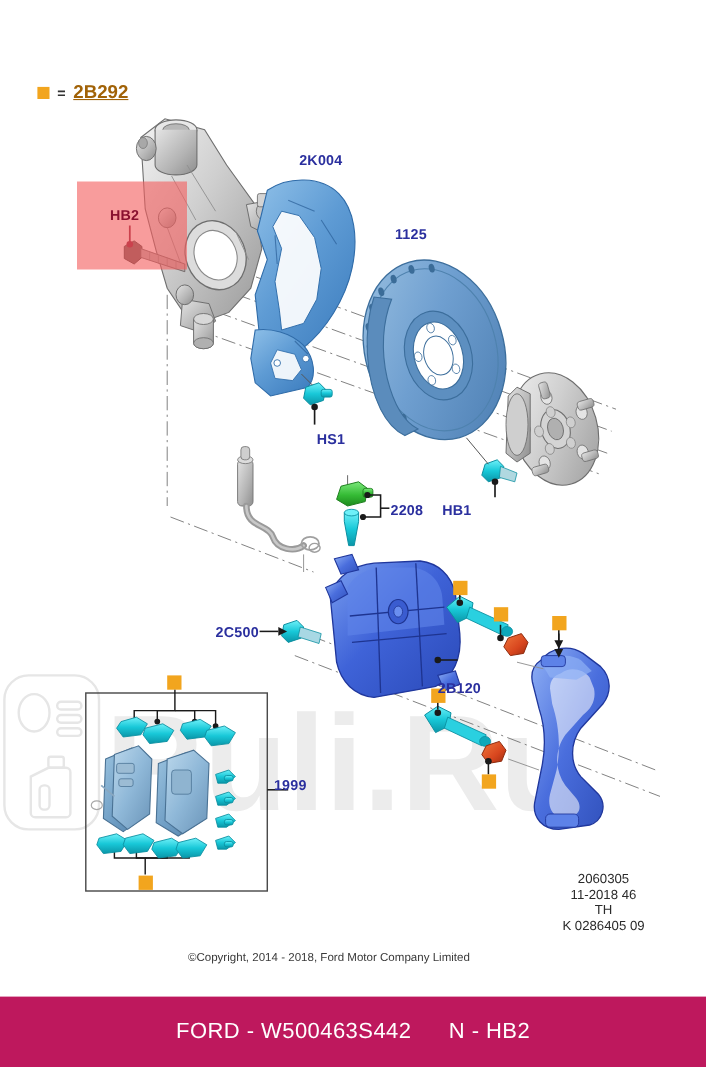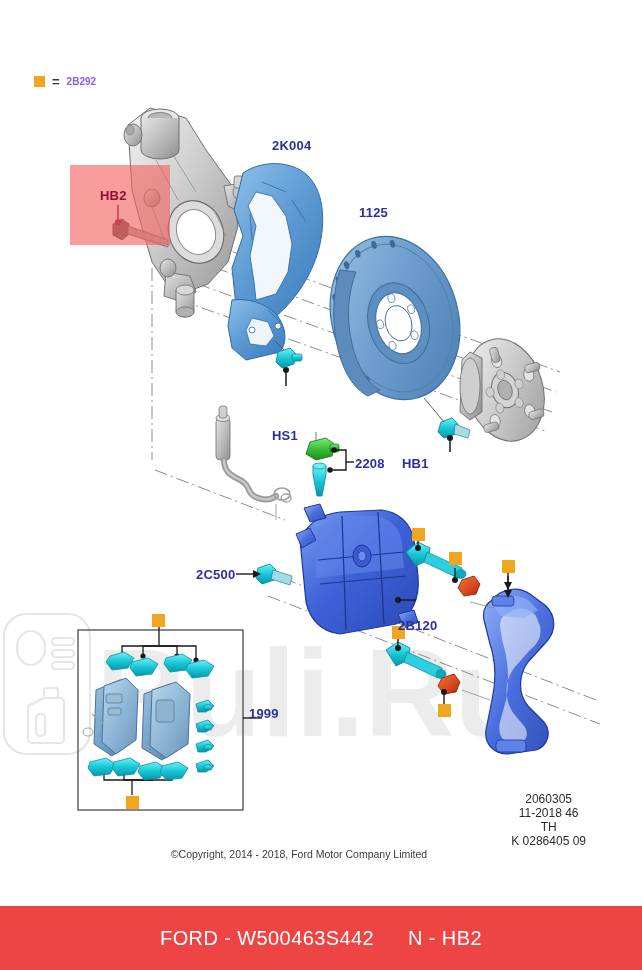--- a/index.html
+++ b/index.html
@@ -27,47 +27,47 @@
     color:#2a2f9e;
     white-space:nowrap;
     letter-spacing:0.2px;
   }
   .lbl-hb2 { color:#8a1230; }
 
   
   .legend { position:absolute; left:34px; top:74px; display:flex; align-items:center; gap:7px; }
   .legend-sq { width:11px; height:11px; background:#f2a51e; display:block; }
   .legend-eq { font-size:13px; font-weight:bold; color:#333; }
-  .legend-code { font-size:10px; font-weight:bold; color:#8b5cf6; }
+  .legend-code { font-size:17px; font-weight:bold; color:#a16207;text-decoration:underline; }
 
   
   .hl-red {
     position:absolute; left:70px; top:165px; width:100px; height:80px;
     background:rgba(243,96,96,0.62);
   }
 
   
   .codes {
     position:absolute; right:56px; top:792px;
     text-align:center;
     font-size:12px; color:#2b2b2b; line-height:14px;
     font-family:"Liberation Sans", sans-serif;
   }
 
   
   .copyright {
     position:absolute; left:0; top:848px; width:642px;
     text-align:center; font-size:10.5px; color:#3a3a3a;
   }
-  .copyright-shift { display:inline-block; transform:translateX(-22px); }
+  .copyright-shift { display:inline-block; transform:translateX(-22px);margin-top:17px; }
 
   
   .bottombar {
     position:absolute; left:0; bottom:0; width:642px; height:64px;
-    background:#ef4444;
+    background:#be185d;
     display:flex; align-items:center; justify-content:center; gap:34px;
   }
   .bb-text { color:#ffffff; font-size:20px; letter-spacing:0.4px; }
 </style>
 </head>
 <body>
 
 <div id="stage">
 
   <svg class="watermark" viewBox="0 0 642 200">
@@ -502,21 +502,21 @@
     <span class="legend-sq"></span>
     <span class="legend-eq">=</span>
     <span class="legend-code">2B292</span>
   </div>
 
   <div class="hl-red"></div>
   <div class="lbl lbl-hb2" style="left:100px; top:188px;">HB2</div>
 
   <div class="lbl" style="left:272px; top:138px;text-align:right;">2K004</div>
   <div class="lbl" style="left:359px; top:205px;">1125</div>
-  <div class="lbl" style="left:272px; top:392px;margin-top:36px;">HS1</div>
+  <div class="lbl" style="left:288px; top:392px;">HS1</div>
   <div class="lbl" style="left:402px; top:456px;">HB1</div>
   <div class="lbl" style="left:355px; top:456px;">2208</div>
   <div class="lbl" style="left:196px; top:567px;">2C500</div>
   <div class="lbl" style="left:398px; top:604px;margin-top:14px;">2B120</div>
   <div class="lbl" style="left:249px; top:706px;">1999</div>
 
   <div class="codes">
     <div>2060305</div>
     <div>11-2018 46</div>
     <div>TH</div>

